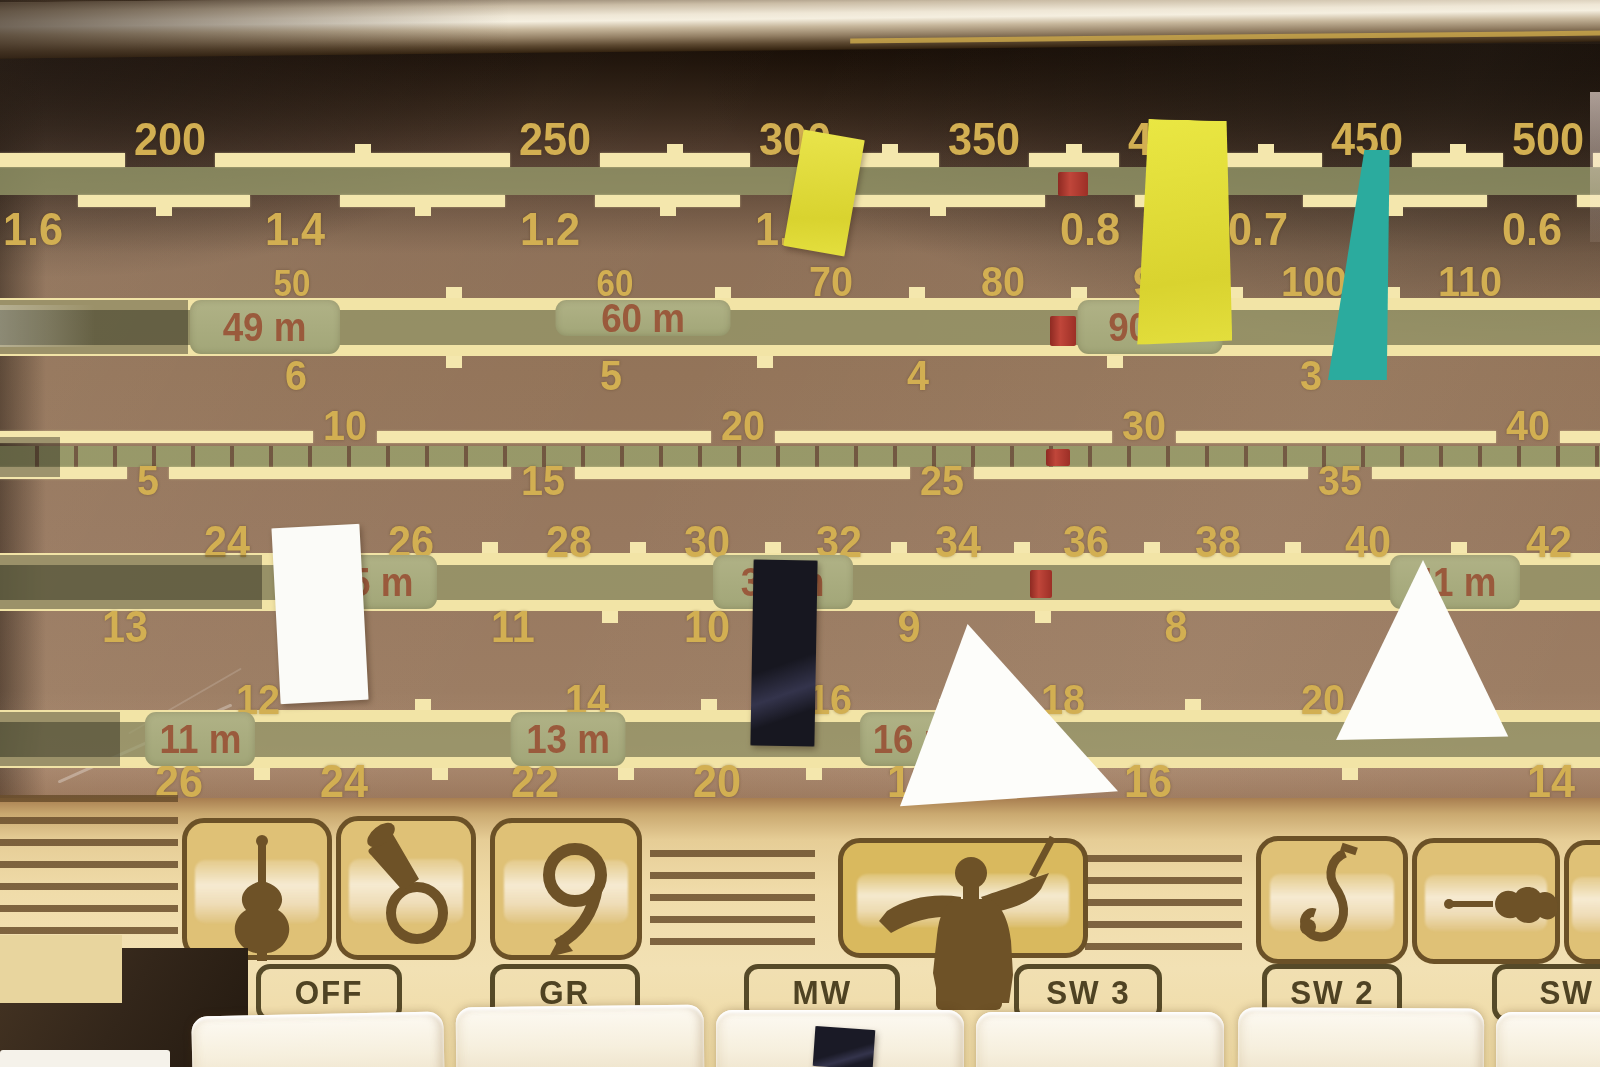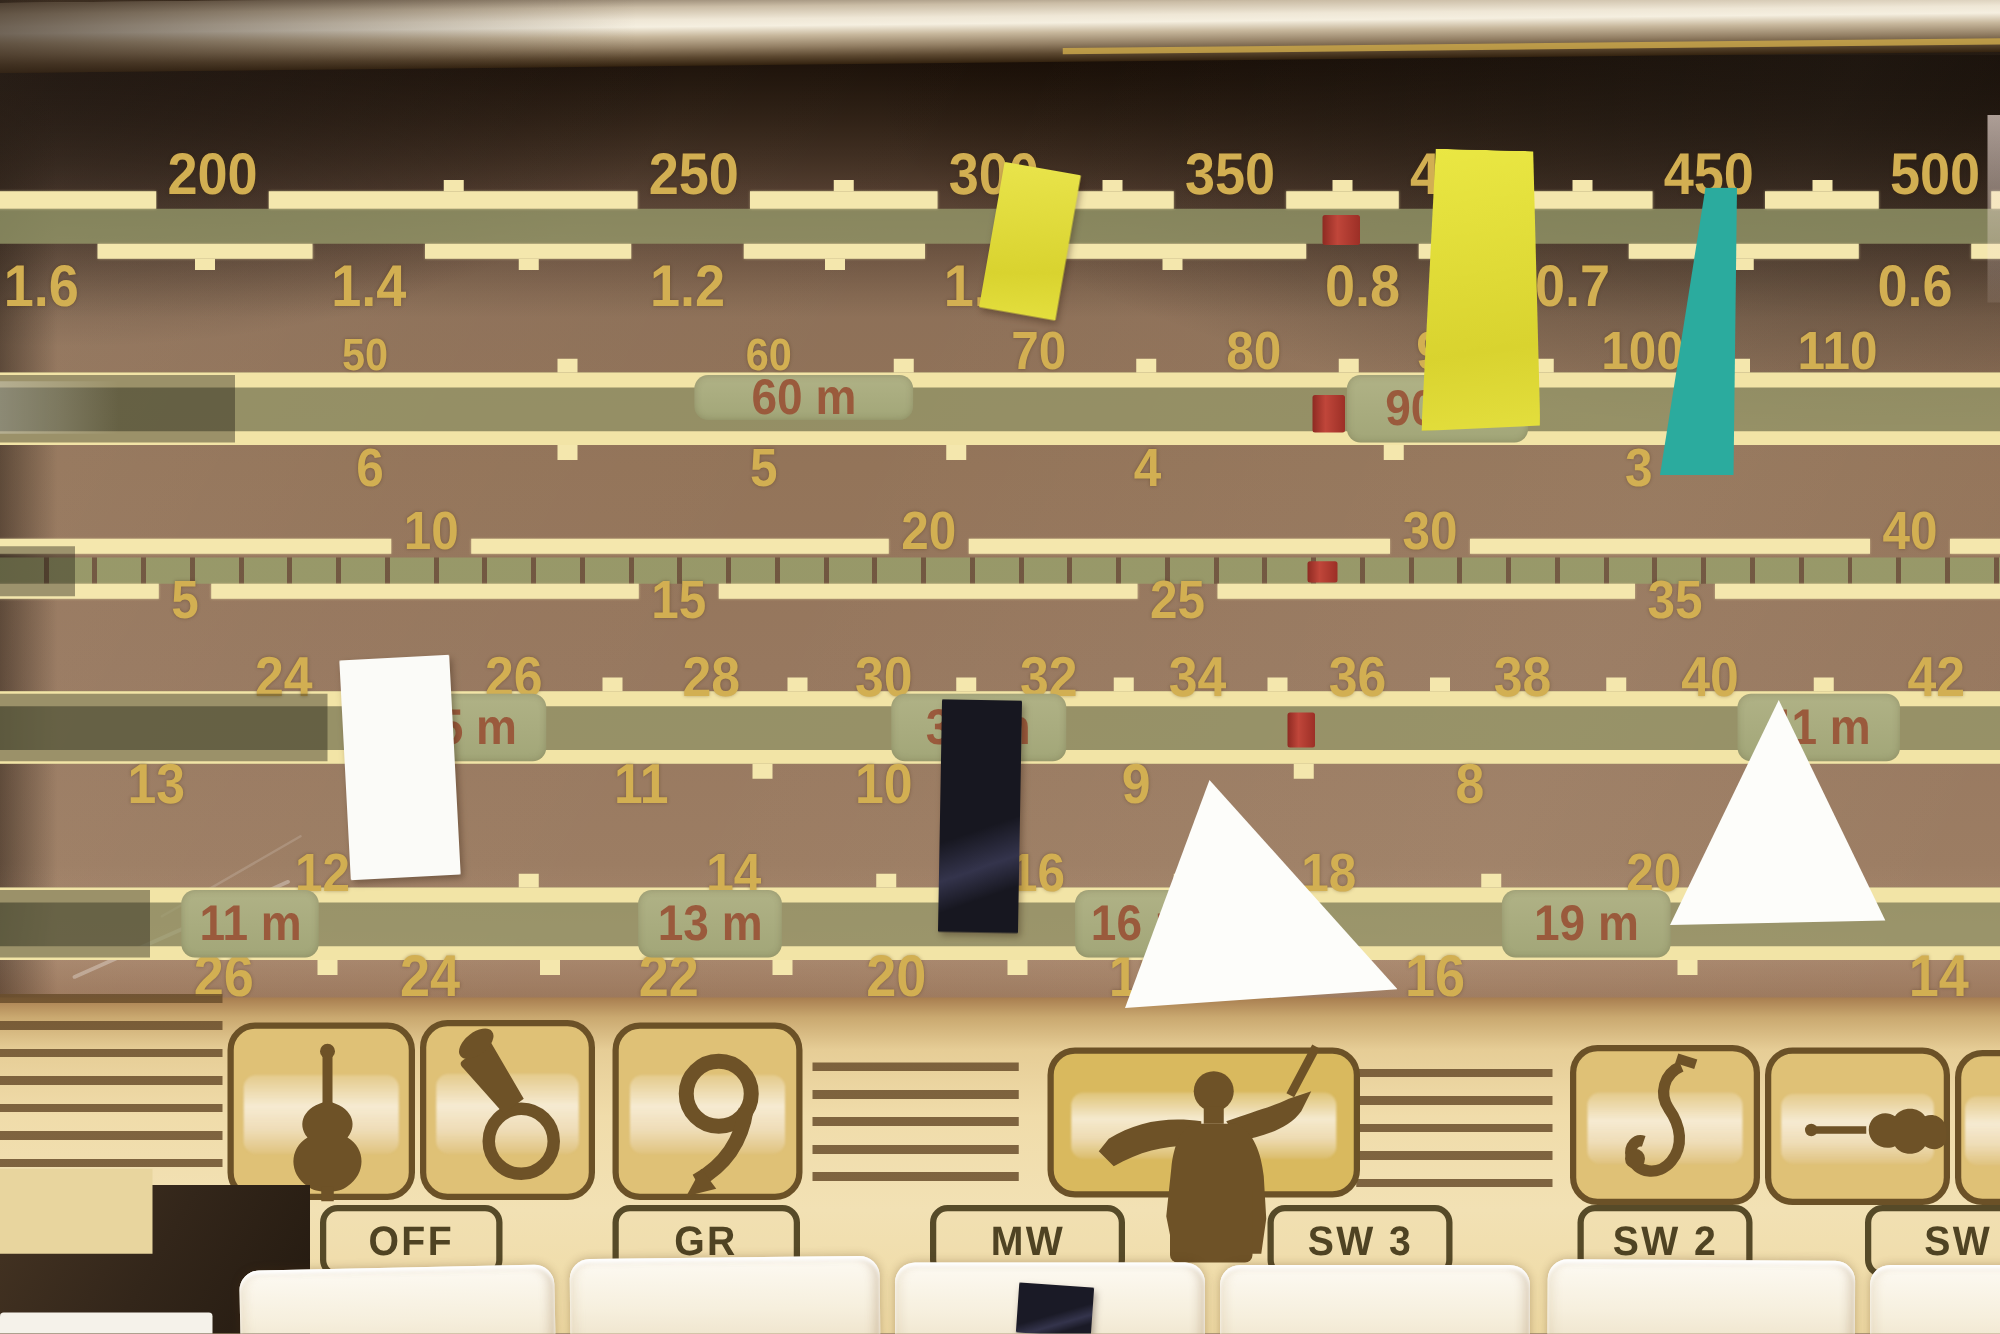--- a/index.html
+++ b/index.html
@@ -154,20 +154,23 @@
       <div class="num" style="left: 1311px; top: 358px; font-size: 43px;">3</div>
       <div class="tick" style="left: 445.5px; top: 287px; width: 16px; height: 11px;"></div>
       <div class="tick" style="left: 715px; top: 287px; width: 16px; height: 11px;"></div>
       <div class="tick" style="left: 909px; top: 287px; width: 16px; height: 11px;"></div>
       <div class="tick" style="left: 1071px; top: 287px; width: 16px; height: 11px;"></div>
       <div class="tick" style="left: 1226.5px; top: 287px; width: 16px; height: 11px;"></div>
       <div class="tick" style="left: 1384px; top: 287px; width: 16px; height: 11px;"></div>
       <div class="tick" style="left: 445.5px; top: 356px; width: 16px; height: 12px;"></div>
       <div class="tick" style="left: 756.5px; top: 356px; width: 16px; height: 12px;"></div>
       <div class="tick" style="left: 1106.5px; top: 356px; width: 16px; height: 12px;"></div>
+      <div class="badge" style="left: 265px; top: 300px; width: 150px; height: 54px; font-size: 40px;">
+        <span>49 m</span>
+      </div>
       <div class="badge" style="left: 643px; top: 300px; width: 175px; height: 36px; font-size: 40px;">
         <span>60 m</span>
       </div>
       <div class="badge" style="left: 1150px; top: 300px; width: 145px; height: 54px; font-size: 40px;">
         <span>90 m</span>
       </div>
       <div class="segstrip" style="top: 446px; height: 21px;"></div>
       <div class="num" style="left: 345px; top: 408px; font-size: 43px;">10</div>
       <div class="num" style="left: 743px; top: 408px; font-size: 43px;">20</div>
       <div class="num" style="left: 1144px; top: 408px; font-size: 43px;">30</div>
@@ -249,23 +252,20 @@
       <div class="tick" style="left: 1341.5px; top: 768px; width: 16px; height: 12px;"></div>
       <div class="badge" style="left: 175px; top: 712px; width: 110px; height: 54px; font-size: 40px; margin-left: 25px;">
         <span>11 m</span>
       </div>
       <div class="badge" style="left: 568px; top: 712px; width: 115px; height: 54px; font-size: 40px;">
         <span>13 m</span>
       </div>
       <div class="badge" style="left: 915px; top: 712px; width: 110px; height: 54px; font-size: 40px;">
         <span>16 m</span>
       </div>
-      <div class="badge" style="left: 1269px; top: 712px; width: 135px; height: 54px; font-size: 40px;">
-        <span>19 m</span>
-      </div>
       <div class="band-shade" style="left: 0px; top: 300px; width: 188px; height: 54px;"></div>
       <div class="band-shade" style="left: 0px; top: 555px; width: 262px; height: 54px;"></div>
       <div class="band-shade" style="left: 0px; top: 712px; width: 120px; height: 54px;"></div>
       <div class="band-shade" style="left: 0px; top: 437px; width: 60px; height: 40px;"></div>
       <div class="band-shine" style="left: 0px; top: 305px; width: 95px; height: 42px;"></div>
       <div class="redmark" style="left: 1058px; top: 172px; width: 30px; height: 24px;"></div>
       <div class="redmark" style="left: 1050px; top: 316px; width: 26px; height: 30px;"></div>
       <div class="redmark" style="left: 1046px; top: 449px; width: 24px; height: 17px;"></div>
       <div class="redmark" style="left: 1030px; top: 570px; width: 22px; height: 28px;"></div>
     </div>

